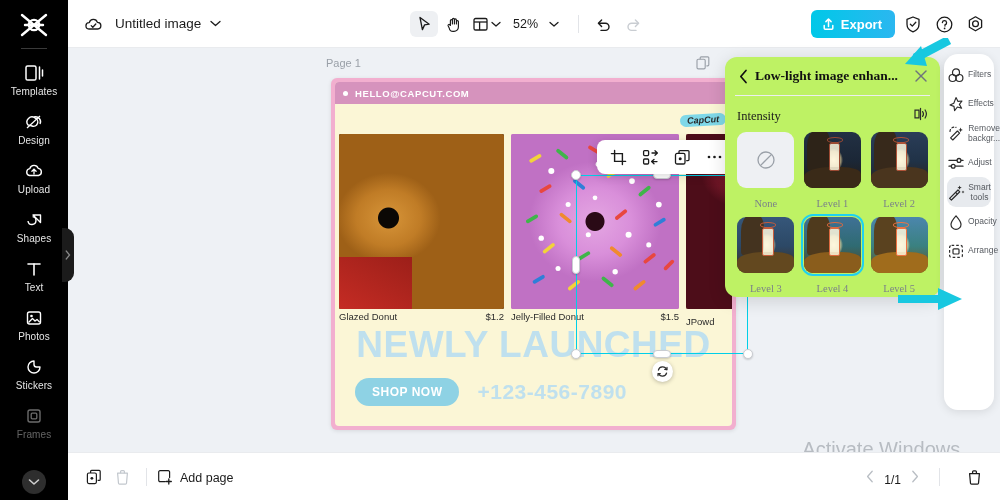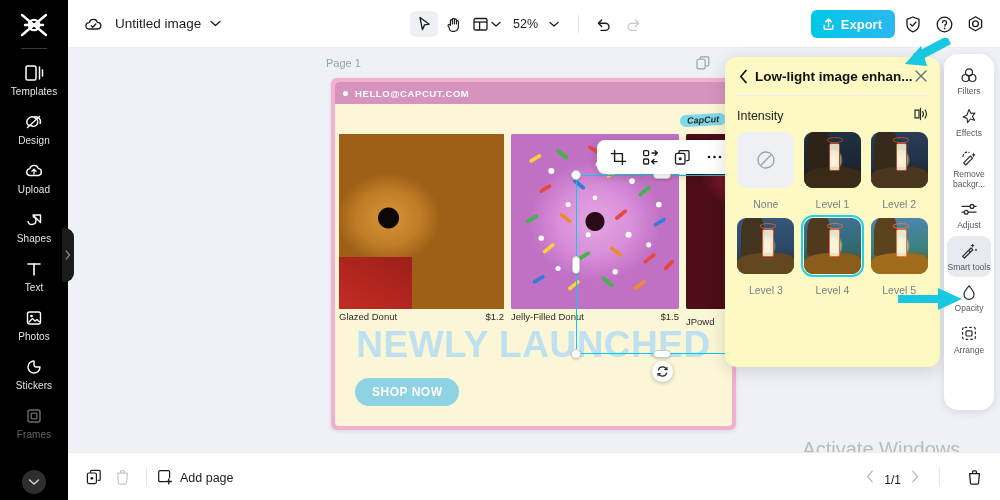--- a/index.html
+++ b/index.html
@@ -165,23 +165,23 @@
 
   #float-toolbar {
     position:absolute; left: 529px; top: 92px; height: 34px;
     background:#fff; border-radius: 8px; box-shadow: 0 2px 10px rgba(0,0,0,.16);
     display:flex; align-items:center; gap: 6px; padding: 0 8px; z-index: 22;
   }
   .ft-btn { width:26px; height:26px; border-radius:5px; display:flex; align-items:center; justify-content:center; cursor:pointer; }
 
   
   #llpanel {
-    position:absolute; left: 725px; top: 57px; width: 215px; height: 310px;
-    background:#fef9c3; border-radius: 12px; box-shadow: 0 4px 18px rgba(0,0,0,.14);
-    z-index: 35; overflow:hidden;
+    position:absolute; left: 725px; top: 57px; width: 215px; height: 240px;
+    background:#bef264; border-radius: 12px; box-shadow: 0 4px 18px rgba(0,0,0,.14);
+    z-index: 35; overflow:hidden;font-family:Liberation Serif, serif;
   }
   #llpanel-head { height: 38px; display:flex; align-items:center; padding: 0 10px; }
   #ll-back { width:16px; display:flex; align-items:center; justify-content:center; cursor:pointer; }
   #ll-title { flex:1; font-size: 13.5px; font-weight: bold; color:#111; margin-left: 4px; white-space:nowrap; overflow:hidden; }
   #ll-close { width:18px; height:18px; display:flex; align-items:center; justify-content:center; cursor:pointer; }
   #llpanel hr { border:none; border-top:1px solid #eceef0; margin: 0 10px; }
   #intensity-row { display:flex; align-items:center; justify-content:space-between; padding: 11px 12px 7px; }
   #intensity-label { font-size: 12.5px; color:#1b1b1b; }
   #ll-grid { display:grid; grid-template-columns: repeat(3, 1fr); gap: 8px 5px; padding: 0 10px; }
   .ll-cell { display:flex; flex-direction:column; align-items:center; gap:10px; cursor:pointer; }
@@ -211,21 +211,21 @@
   .lantern i { position:absolute; left:-36%; top:-26%; width:170%; height:22%; border:1.4px solid var(--lamp); border-radius:50%; background:transparent; }
 
   
   #right-rail {
     position:absolute; right: 6px; top: 54px; width: 50px; height: 356px;
     background:#fff; border-radius: 14px; box-shadow: 0 2px 10px rgba(0,0,0,.10);
     display:flex; flex-direction:column; align-items:center; padding-top: 6px; z-index: 36;
   }
   .rr-item {
     width: 44px; border-radius: 9px; padding: 6px 0 5px;
-    display:flex; flex-direction:column; align-items:center; gap:3px; cursor:pointer;
+    display:flex; flex-direction:row; align-items:center; gap:3px; cursor:pointer;
   }
   .rr-item.active { background:#e7eaee; }
   .rr-ico { height: 18px; display:flex; align-items:center; justify-content:center; }
   .rr-lbl { font-size: 8.5px; color:#55595f; text-align:center; line-height: 1.12; }
 
   
   #bottombar {
     position:absolute; left: 68px; top: 452px; width: 932px; height: 48px;
     background:#fff; border-top:1px solid #e9ebee; display:flex; align-items:center; z-index:30;
   }
@@ -515,20 +515,21 @@
           <span style="font-size:9.5px;color:#2b2b2b;">Jelly-Filled Donut</span>
           <span style="font-size:9.5px;color:#2b2b2b;">$1.5</span>
         </div>
         <div style="position:absolute; left:351px; top:229px; width:140px;">
           <span style="font-size:9.5px;color:#2b2b2b;">JPowd</span>
         </div>
 
         <div id="headline">NEWLY LAUNCHED</div>
         <div id="cta-row">
           <button id="shop-now">SHOP NOW</button>
+          <span id="phone">+123-456-7890</span>
         </div>
       </div>
     </div>
 
     <div id="sel-frame">
       <span class="handle h-corner" style="left:-6px;top:-6px;"></span>
       <span class="handle h-corner" style="right:-6px;top:-6px;"></span>
       <span class="handle h-corner" style="left:-6px;bottom:-6px;"></span>
       <span class="handle h-corner" style="right:-6px;bottom:-6px;"></span>
       <span class="handle h-edge-h" style="left:50%;margin-left:-9px;top:-5px;"></span>

